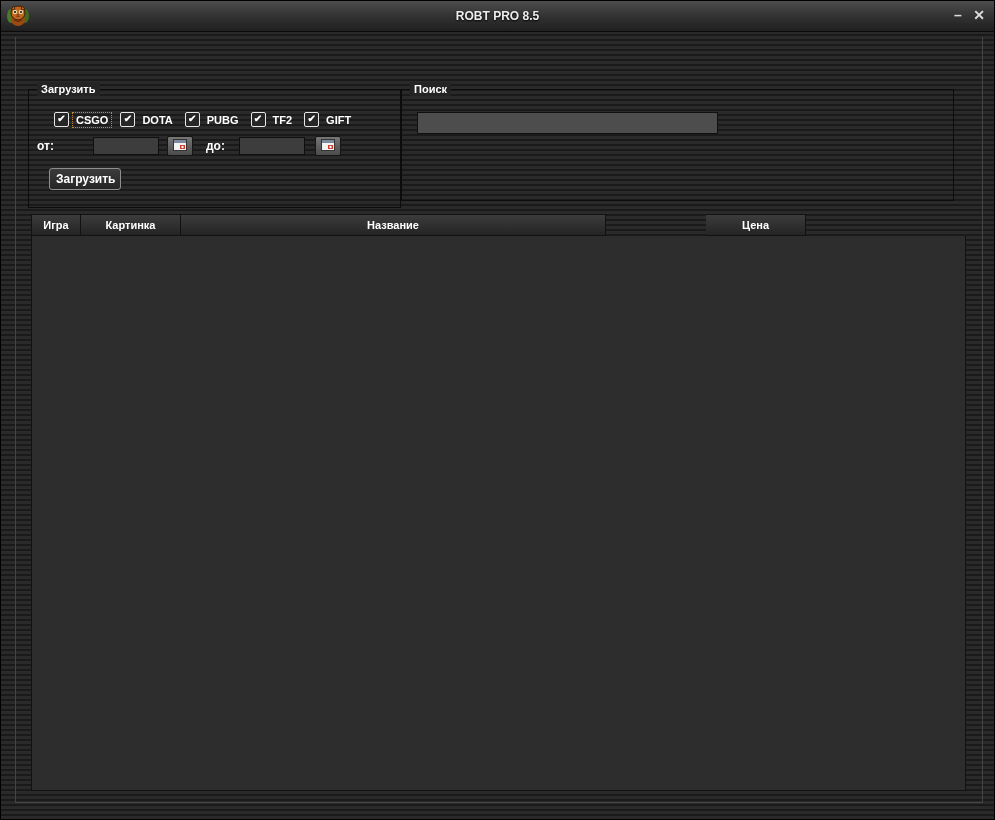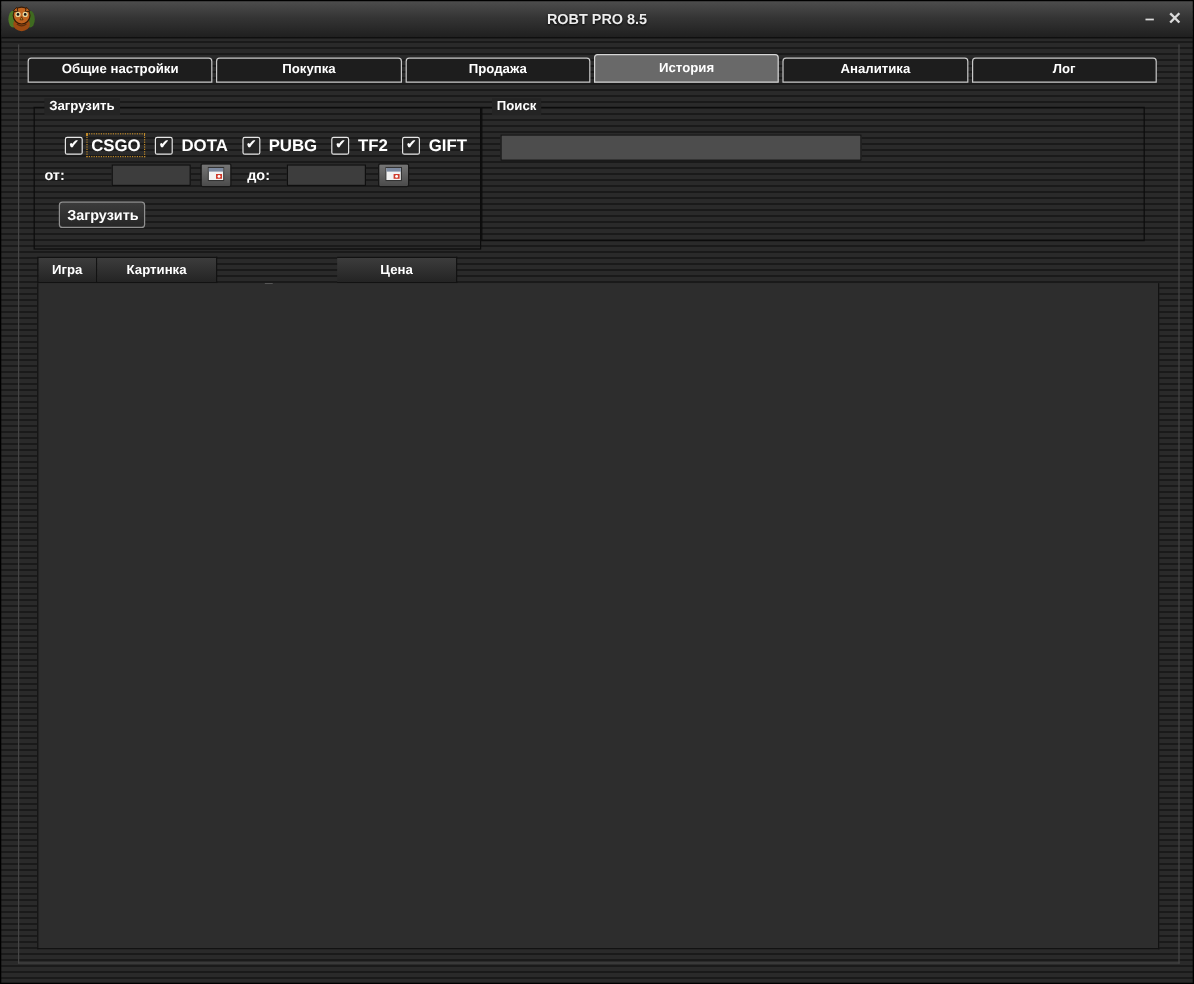--- a/index.html
+++ b/index.html
@@ -35,21 +35,21 @@
   .group-load{left:27px;top:88px;width:373px;height:119px;}
   .group-search{left:400px;top:88px;width:553px;height:112px;}
   .legend{position:absolute;top:-8px;left:8px;padding:0 4px;background:#242424;
     color:#fff;font-weight:bold;font-size:11px;line-height:14px;}
   
   .cb-row{position:absolute;left:25px;top:22px;display:flex;gap:9px;align-items:center;}
   .cb{display:flex;align-items:center;gap:4px;cursor:default;}
   .cb-box{width:13px;height:13px;background:#262626;border:1px solid #e6e6e6;border-radius:2px;
     display:flex;align-items:center;justify-content:center;}
   .tick{color:#fff;font-size:10px;font-weight:bold;line-height:1;margin-top:-1px;}
-  .cb-text{color:#fff;font-weight:bold;font-size:14px;padding:1px 3px;}
+  .cb-text{color:#fff;font-weight:bold;font-size:11px;padding:1px 3px;}
   .cb-text.focus{outline:1px dotted #c08a2a;}
   
   .date-row{position:absolute;left:8px;top:46px;display:flex;align-items:center;}
   .fld-label{color:#fff;font-weight:bold;font-size:12px;width:24px;}
   .lbl-from{margin-right:32px;}
   .lbl-to{margin-left:13px;margin-right:9px;}
   .date-input{width:66px;height:18px;box-sizing:border-box;background:#3d3d3d;
     border:1px solid #0f0f0f;color:#fff;font-size:11px;padding:0 3px;}
   .cal-btn{width:26px;height:20px;margin-left:8px;box-sizing:border-box;
     background:linear-gradient(180deg,#767676,#4b4b4b);border:1px solid #161616;border-radius:2px;
@@ -95,28 +95,20 @@
         <path d="M8 16 Q12 19 16 16" stroke="#5a2d0c" stroke-width="1" fill="none"></path>
       </svg>
     </span>
     <span class="title">ROBT PRO 8.5</span>
     <span class="win-btn min"><span>–</span></span>
     <span class="win-btn close"><span>✕</span></span>
   </div>
 
   <div class="bevel"></div>
 
-  <div class="tabstrip">
-    <div class="tab">Общие настройки</div>
-    <div class="tab">Покупка</div>
-    <div class="tab">Продажа</div>
-    <div class="tab active">История</div>
-    <div class="tab">Аналитика</div>
-    <div class="tab">Лог</div>
-  </div>
 
   <div class="group group-load">
     <span class="legend">Загрузить</span>
 
     <div class="cb-row">
       <label class="cb">
         <span class="cb-box">
             <span class="tick">✔</span>
           </span>
         <span class="cb-text focus">CSGO</span>
@@ -182,20 +174,23 @@
     <input class="search-input" value="" style="">
   </div>
 
   <div class="thead">
     <div class="th c0">
         <span>Игра</span>
       </div>
     <div class="th c1">
         <span>Картинка</span>
       </div>
+    <div class="th c2">
+        <span>Название</span>
+      </div>
     <div class="th c3">
         <span>Тип</span>
       </div>
     <div class="th c4">
         <span>Цена</span>
       </div>
   </div>
 
   <div class="tbody"></div>
 

